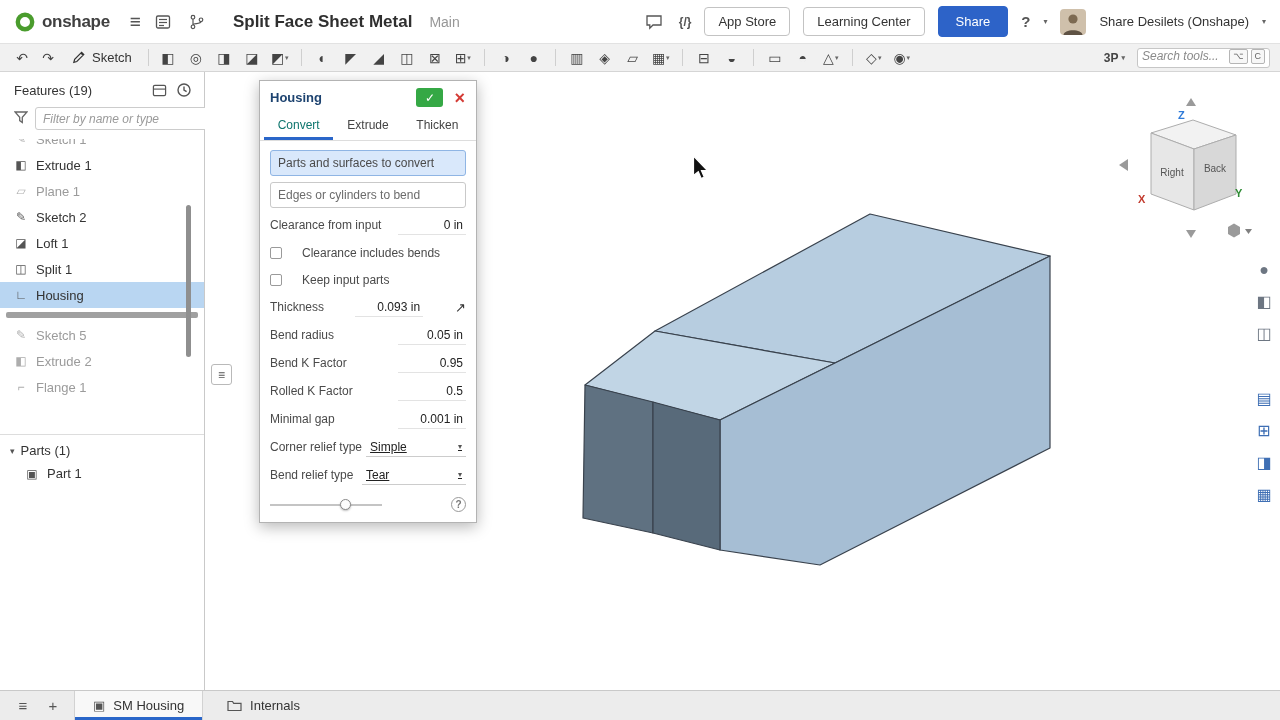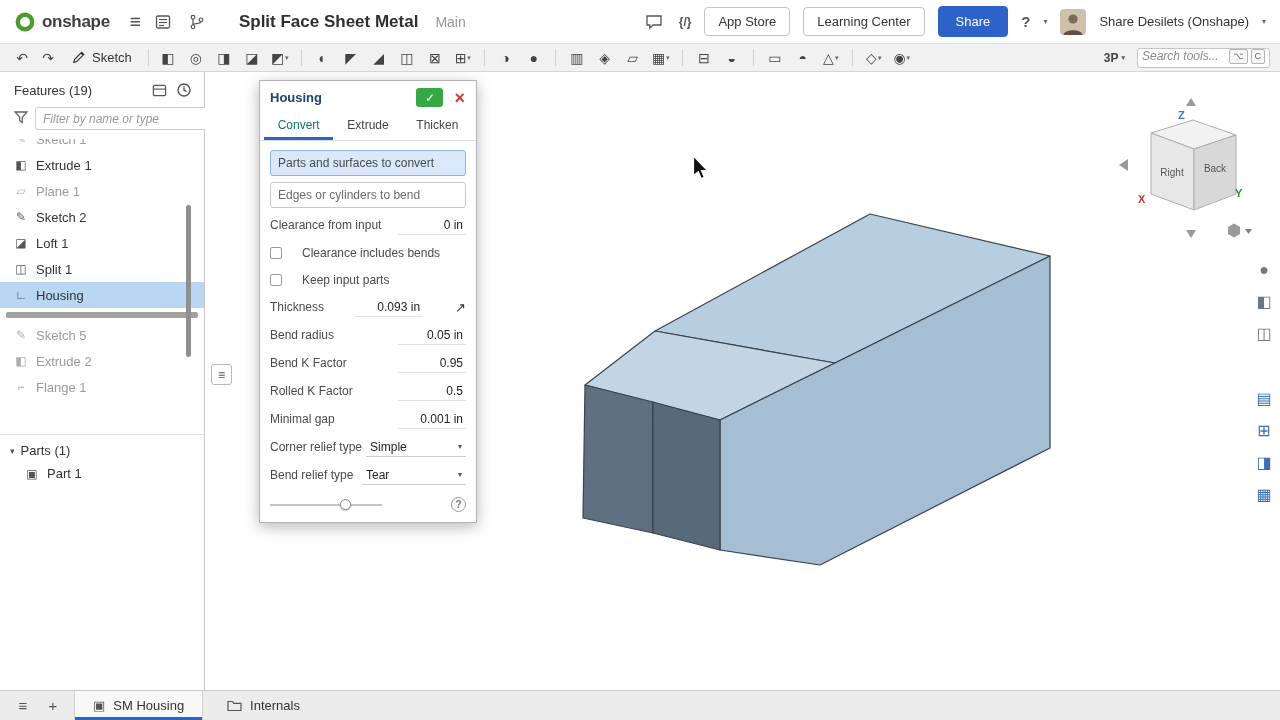--- a/index.html
+++ b/index.html
@@ -5,21 +5,21 @@
   * { box-sizing: border-box; margin: 0; padding: 0; }
   html, body { width: 1280px; height: 720px; overflow: hidden; }
   body { font-family: "Liberation Sans", sans-serif; background: #fff; color: #333; cursor: default; }
 
   
   .topbar { height: 44px; background: #fff; border-bottom: 1px solid #e2e2e2; display: flex; align-items: center; padding: 0 14px; gap: 10px; }
   .logo { display: flex; align-items: center; gap: 6px; }
   .logo-text { font-size: 17px; font-weight: bold; color: #404040; letter-spacing: -0.3px; }
   .hamburger { font-size: 19px; color: #555; margin-left: 10px; line-height: 1; }
   .top-ic { display: flex; align-items: center; justify-content: center; width: 24px; height: 24px; }
-  .doc-title { font-size: 17px; font-weight: bold; color: #2f2f2f; margin-left: 20px; white-space: nowrap; }
+  .doc-title { font-size: 17px; font-weight: bold; color: #2f2f2f; margin-left: 14px; white-space: nowrap; }
   .workspace { font-size: 14px; color: #979797; margin-left: 7px; }
   .tb-right { margin-left: auto; display: flex; align-items: center; gap: 13px; }
   .code-ic { font-size: 12px; font-weight: bold; color: #555; }
   .btn-outline { border: 1px solid #c3c3c3; border-radius: 4px; padding: 6px 13px; font-size: 13px; color: #333; background: #fff; white-space: nowrap; }
   .btn-share { background: #2d63c8; border: 1px solid #2d63c8; color: #fff; border-radius: 4px; padding: 7px 17px; font-size: 13px; }
   .help-q { color: #555; font-weight: bold; font-size: 15px; }
   .caret { font-size: 8px; color: #666; }
   .avatar { width: 26px; height: 26px; border-radius: 4px; overflow: hidden; flex: none; }
   .user-name { font-size: 13px; color: #333; white-space: nowrap; }
 
@@ -82,21 +82,21 @@
   .dlg-tab.active { color: #0f766e; border-bottom-color: #2a66c9; }
   .dlg-body { padding: 9px 10px 10px; display: flex; flex-direction: column; gap: 6px; }
   .sel-field { border: 1px solid #c9c9c9; border-radius: 3px; padding: 5px 7px; color: #6b6b6b; background: #fff; }
   .sel-field.focused { background: #d9e8fb; border-color: #8fb5e4; color: #4a4a4a; }
   .dlg-row { display: flex; align-items: center; justify-content: space-between; min-height: 22px; gap: 4px; }
   .dlg-lbl { color: #4a4a4a; white-space: nowrap; }
   .dlg-val { min-width: 68px; text-align: right; color: #222; padding: 2px 3px; border-bottom: 1px solid #e3e3e3; }
   .flip-icon { color: #333; font-size: 13px; margin-left: 1px; }
   .chk-row { display: flex; align-items: center; gap: 20px; min-height: 21px; color: #4a4a4a; }
   .cb { width: 12px; height: 12px; border: 1px solid #9a9a9a; border-radius: 2px; background: #fff; flex: none; }
-  .dd { display: flex; align-items: center; justify-content: space-between; width: 104px; border-bottom: 1px solid #ccc; padding: 2px 4px; color: #222; }
+  .dd { display: flex; align-items: center; justify-content: space-between; width: 104px; border-bottom: 1px solid #ccc; padding: 2px 4px; color: #222; text-decoration: underline; }
   .dd .caret { font-size: 8px; color: #555; }
   .dlg-footer { display: flex; align-items: center; margin-top: 5px; }
   .slider { position: relative; width: 112px; height: 14px; }
   .slider .track { position: absolute; top: 6px; left: 0; right: 0; height: 2px; background: #c4c4c4; }
   .slider .thumb { position: absolute; top: 1px; left: 70px; width: 11px; height: 11px; border-radius: 50%; background: #fdfdfd; border: 1px solid #8a8a8a; box-shadow: 0 1px 2px rgba(0,0,0,0.25); }
   .dlg-help { margin-left: auto; width: 15px; height: 15px; border-radius: 50%; border: 1px solid #999; color: #777; font-size: 10px; font-weight: bold; display: flex; align-items: center; justify-content: center; }
 
   
   .bottom-bar { height: 30px; background: #ececec; border-top: 1px solid #c9c9c9; display: flex; align-items: stretch; padding-left: 8px; }
   .bb-icon { width: 30px; display: flex; align-items: center; justify-content: center; color: #555; font-size: 15px; }

